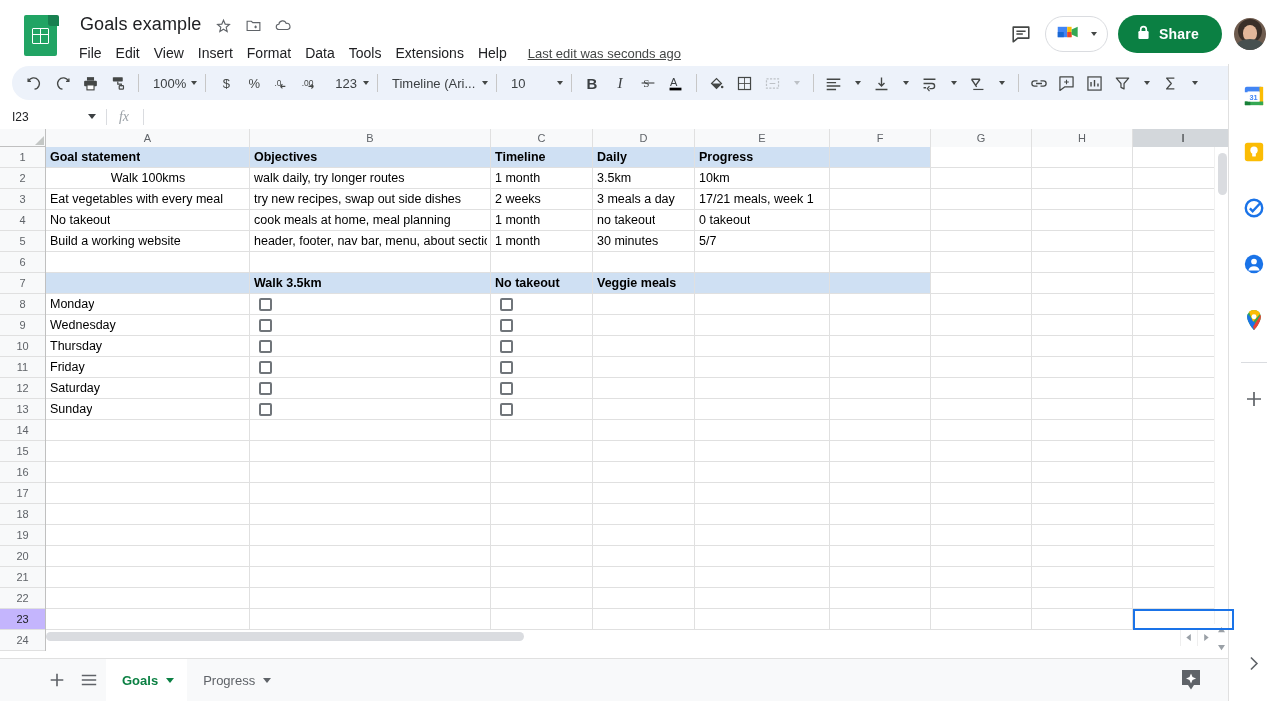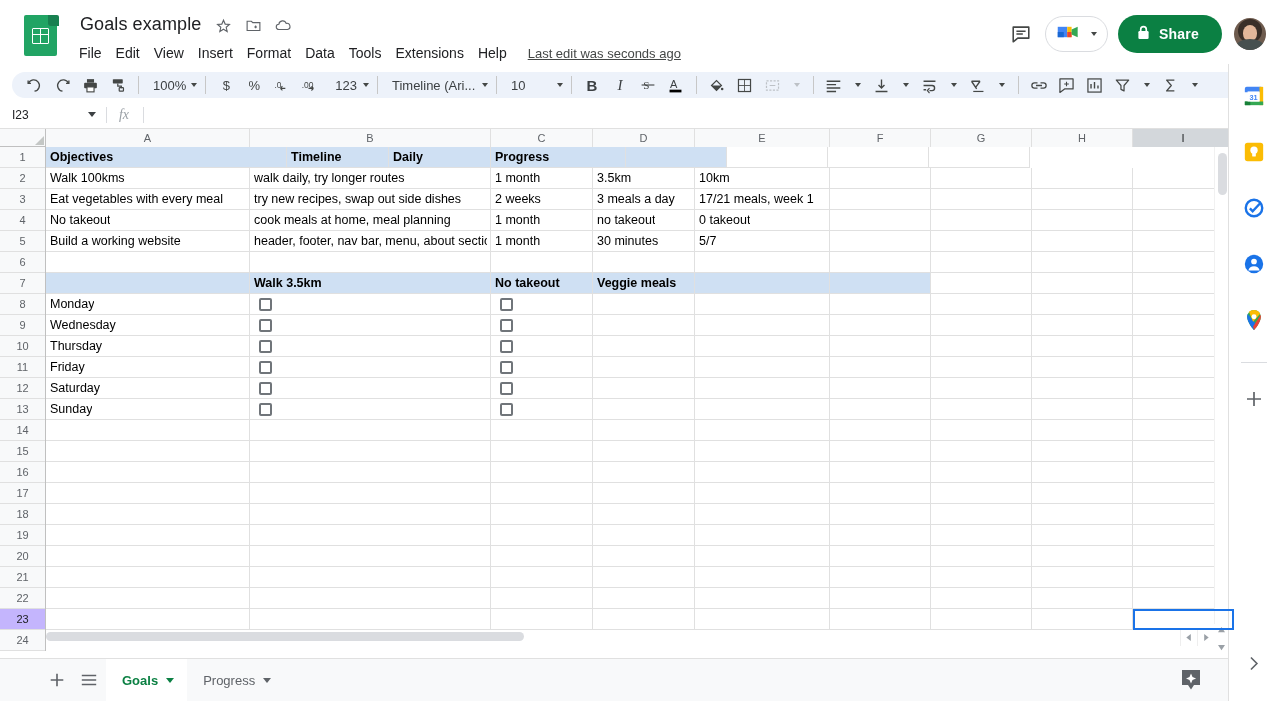--- a/index.html
+++ b/index.html
@@ -71,22 +71,22 @@
   .avatar {
     width: 32px; height: 32px; border-radius: 50%; margin-left: 12px; margin-right: 2px;
     background: #6e5b4e; position: relative; overflow: hidden; flex: 0 0 auto;
   }
   .avatar .hair { position: absolute; left: 4px; top: 1px; width: 24px; height: 24px; border-radius: 50%; background: #3a2f28; }
   .avatar .face { position: absolute; left: 9px; top: 7px; width: 14px; height: 16px; border-radius: 50% 50% 45% 45%; background: #e3b79a; }
   .avatar .body { position: absolute; left: 2px; bottom: -5px; width: 28px; height: 16px; border-radius: 50% 50% 0 0; background: #47504f; }
 
   
   .toolbar {
-    display: flex; align-items: center; height: 26px;
-    margin: 8px 12px 0 12px; padding: 0 8px;
+    display: flex; align-items: center; height: 34px;
+    margin: 2px 12px 0 12px; padding: 0 8px;
     background: #edf2fa; border-radius: 18px; position: relative;
   }
   .tb { height: 28px; min-width: 28px; padding: 0 4px; border-radius: 4px;
         display: flex; align-items: center; justify-content: center;
         color: #444746; font-size: 13px; }
   .tb-sep { width: 1px; height: 18px; background: #c7c7c7; margin: 0 6px; }
   .tb-caret { width: 0; height: 0; border-left: 3.5px solid transparent; border-right: 3.5px solid transparent;
               border-top: 4px solid #444746; margin-left: 5px; }
   .tb-field { display: flex; align-items: center; height: 28px; padding: 0 2px 0 8px; border-radius: 4px; }
   .tb-field .label { font-size: 13px; color: #3c4043; }
@@ -505,20 +505,23 @@
         <div class="rh">18</div>
         <div class="rh">19</div>
         <div class="rh">20</div>
         <div class="rh">21</div>
         <div class="rh">22</div>
         <div class="rh active">23</div>
         <div class="rh">24</div>
       </div>
     <div class="cells" id="cells">
         <div class="row">
+          <div class="cell hdr" style="width: 204px;">
+            <span class="txt">Goal statement</span>
+          </div>
           <div class="cell hdr" style="width: 241px;">
             <span class="txt">Objectives</span>
           </div>
           <div class="cell hdr" style="width: 102px;">
             <span class="txt">Timeline</span>
           </div>
           <div class="cell hdr" style="width: 102px;">
             <span class="txt">Daily</span>
           </div>
           <div class="cell hdr" style="width: 135px;">
@@ -531,21 +534,21 @@
             <span class="txt"></span>
           </div>
           <div class="cell" style="width: 101px;">
             <span class="txt"></span>
           </div>
           <div class="cell" style="width: 101px;">
             <span class="txt"></span>
           </div>
         </div>
         <div class="row">
-          <div class="cell" style="width: 204px;">
+          <div class="cell" style="width: 204px; justify-content: center;">
             <span class="txt">Walk 100kms</span>
           </div>
           <div class="cell" style="width: 241px;">
             <span class="txt">walk daily, try longer routes</span>
           </div>
           <div class="cell" style="width: 102px;">
             <span class="txt">1 month</span>
           </div>
           <div class="cell" style="width: 102px;">
             <span class="txt">3.5km</span>

